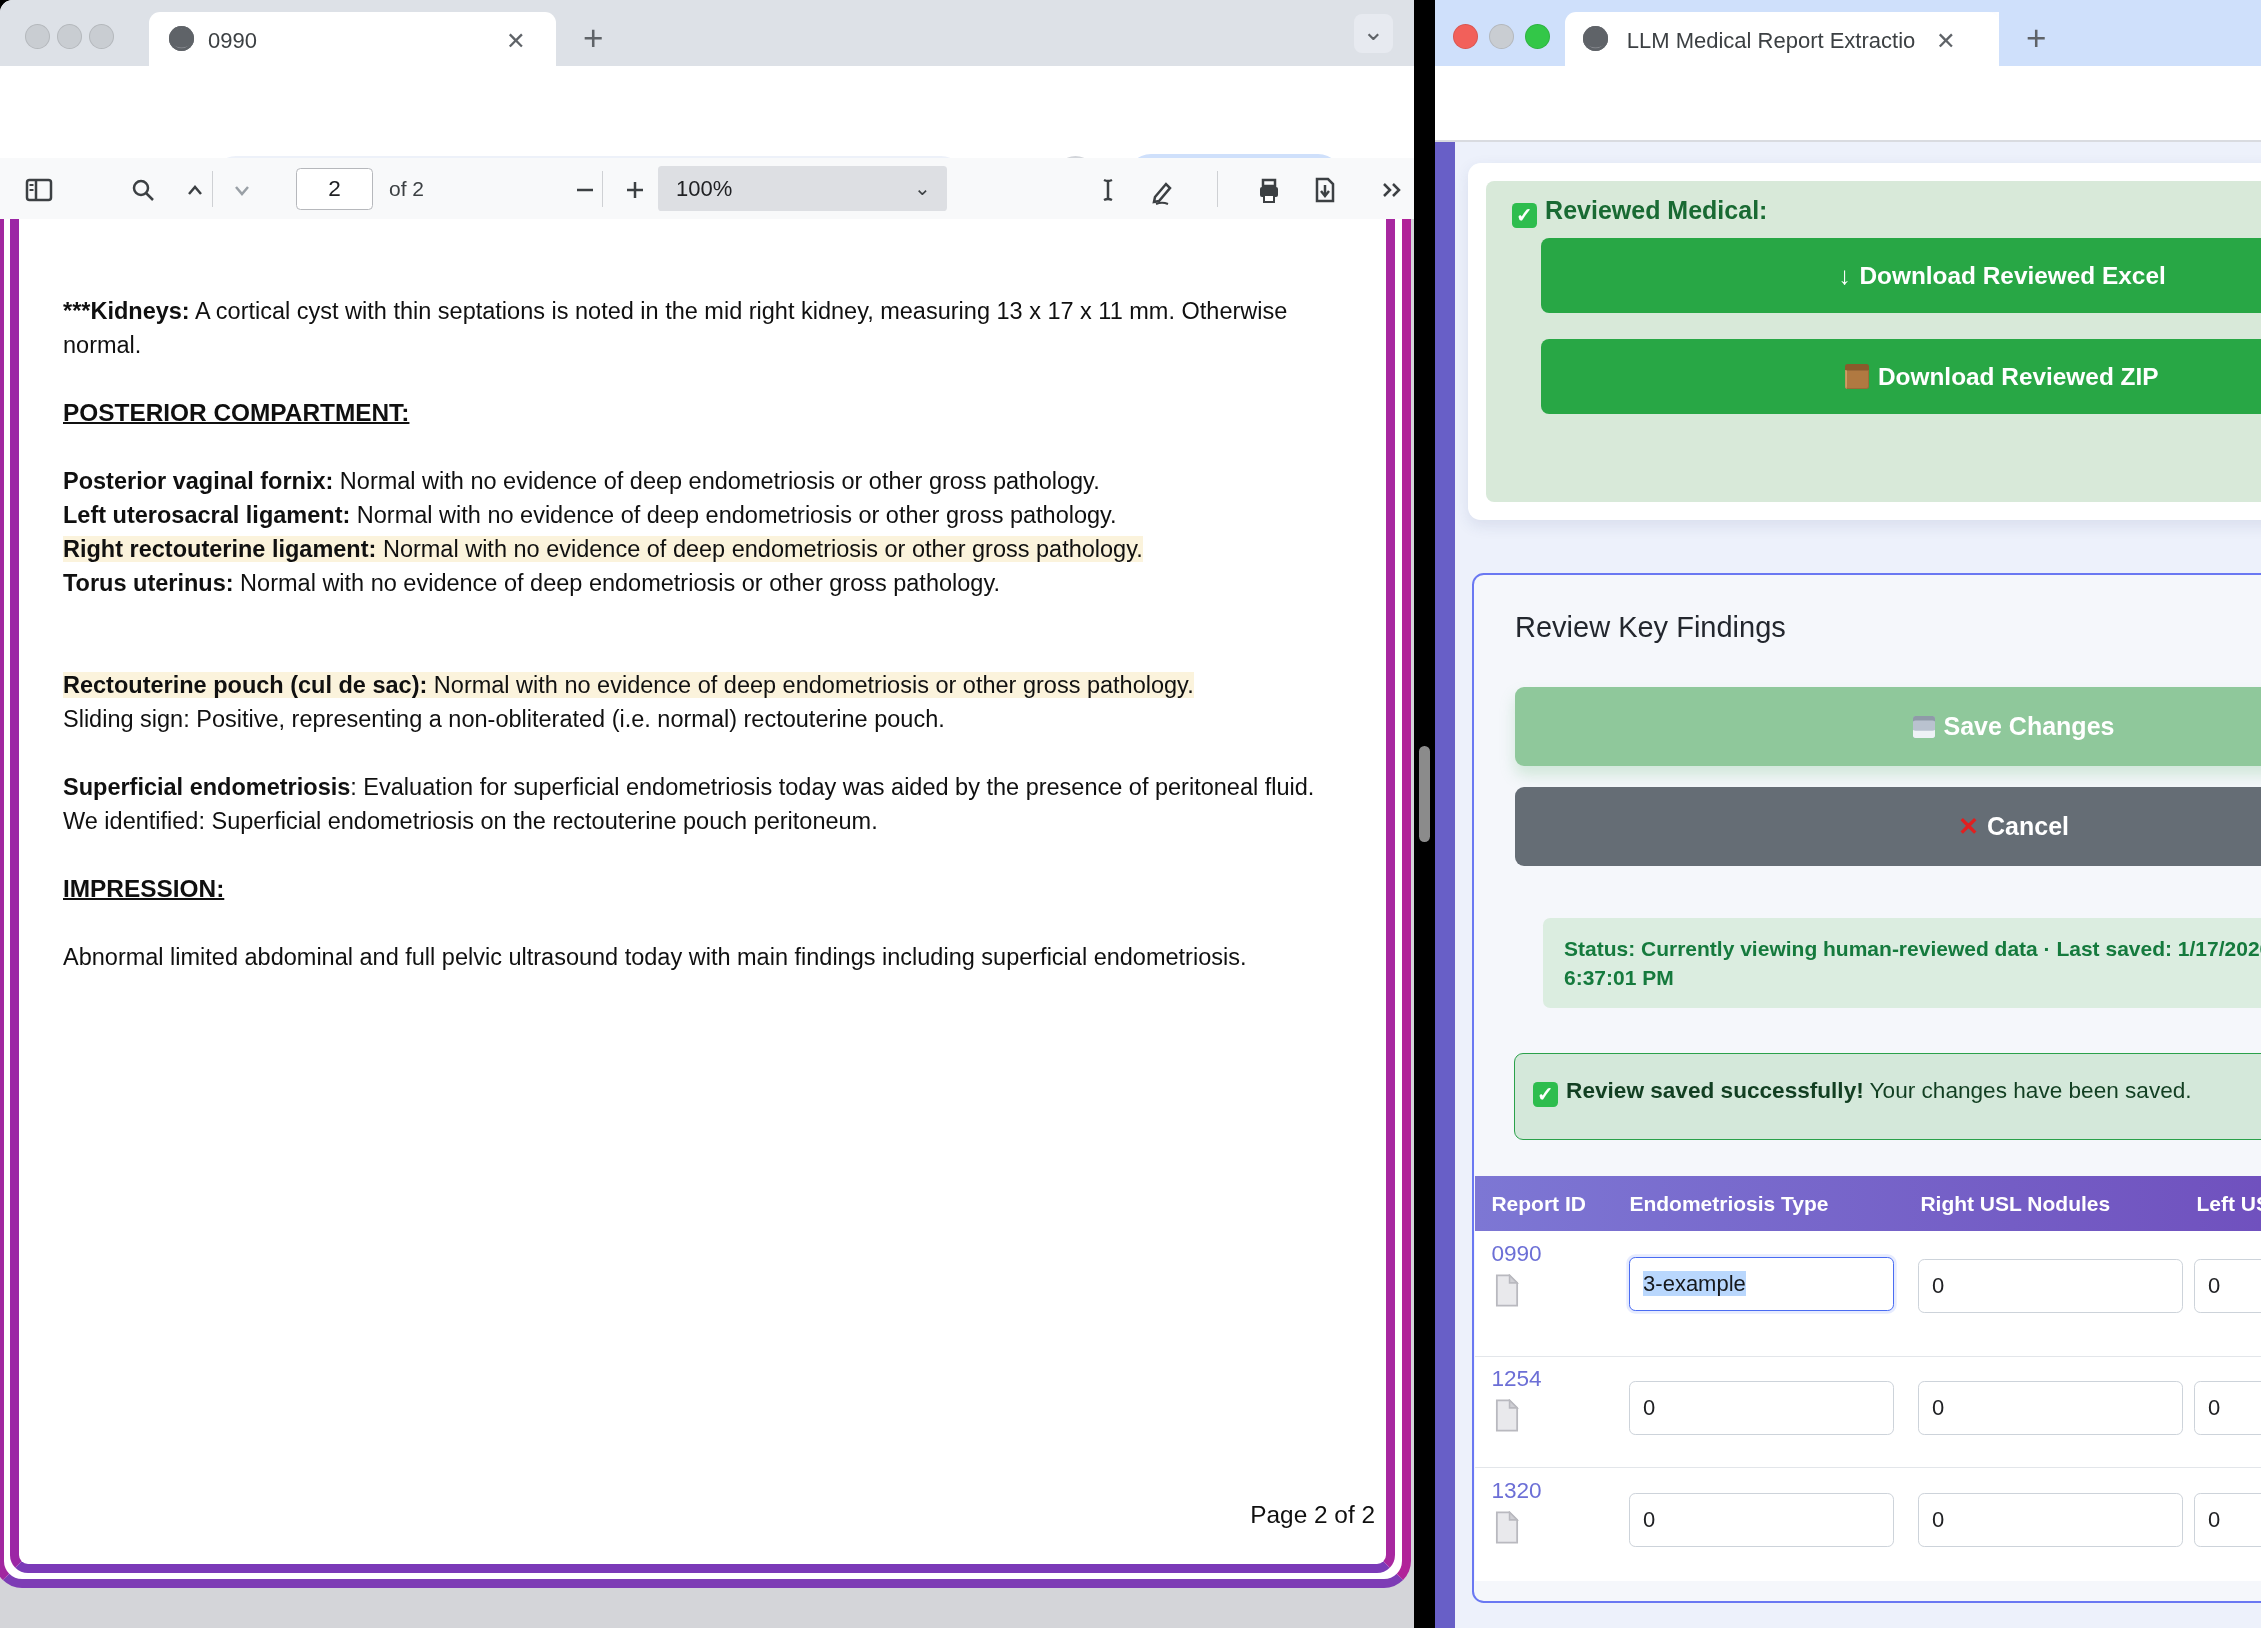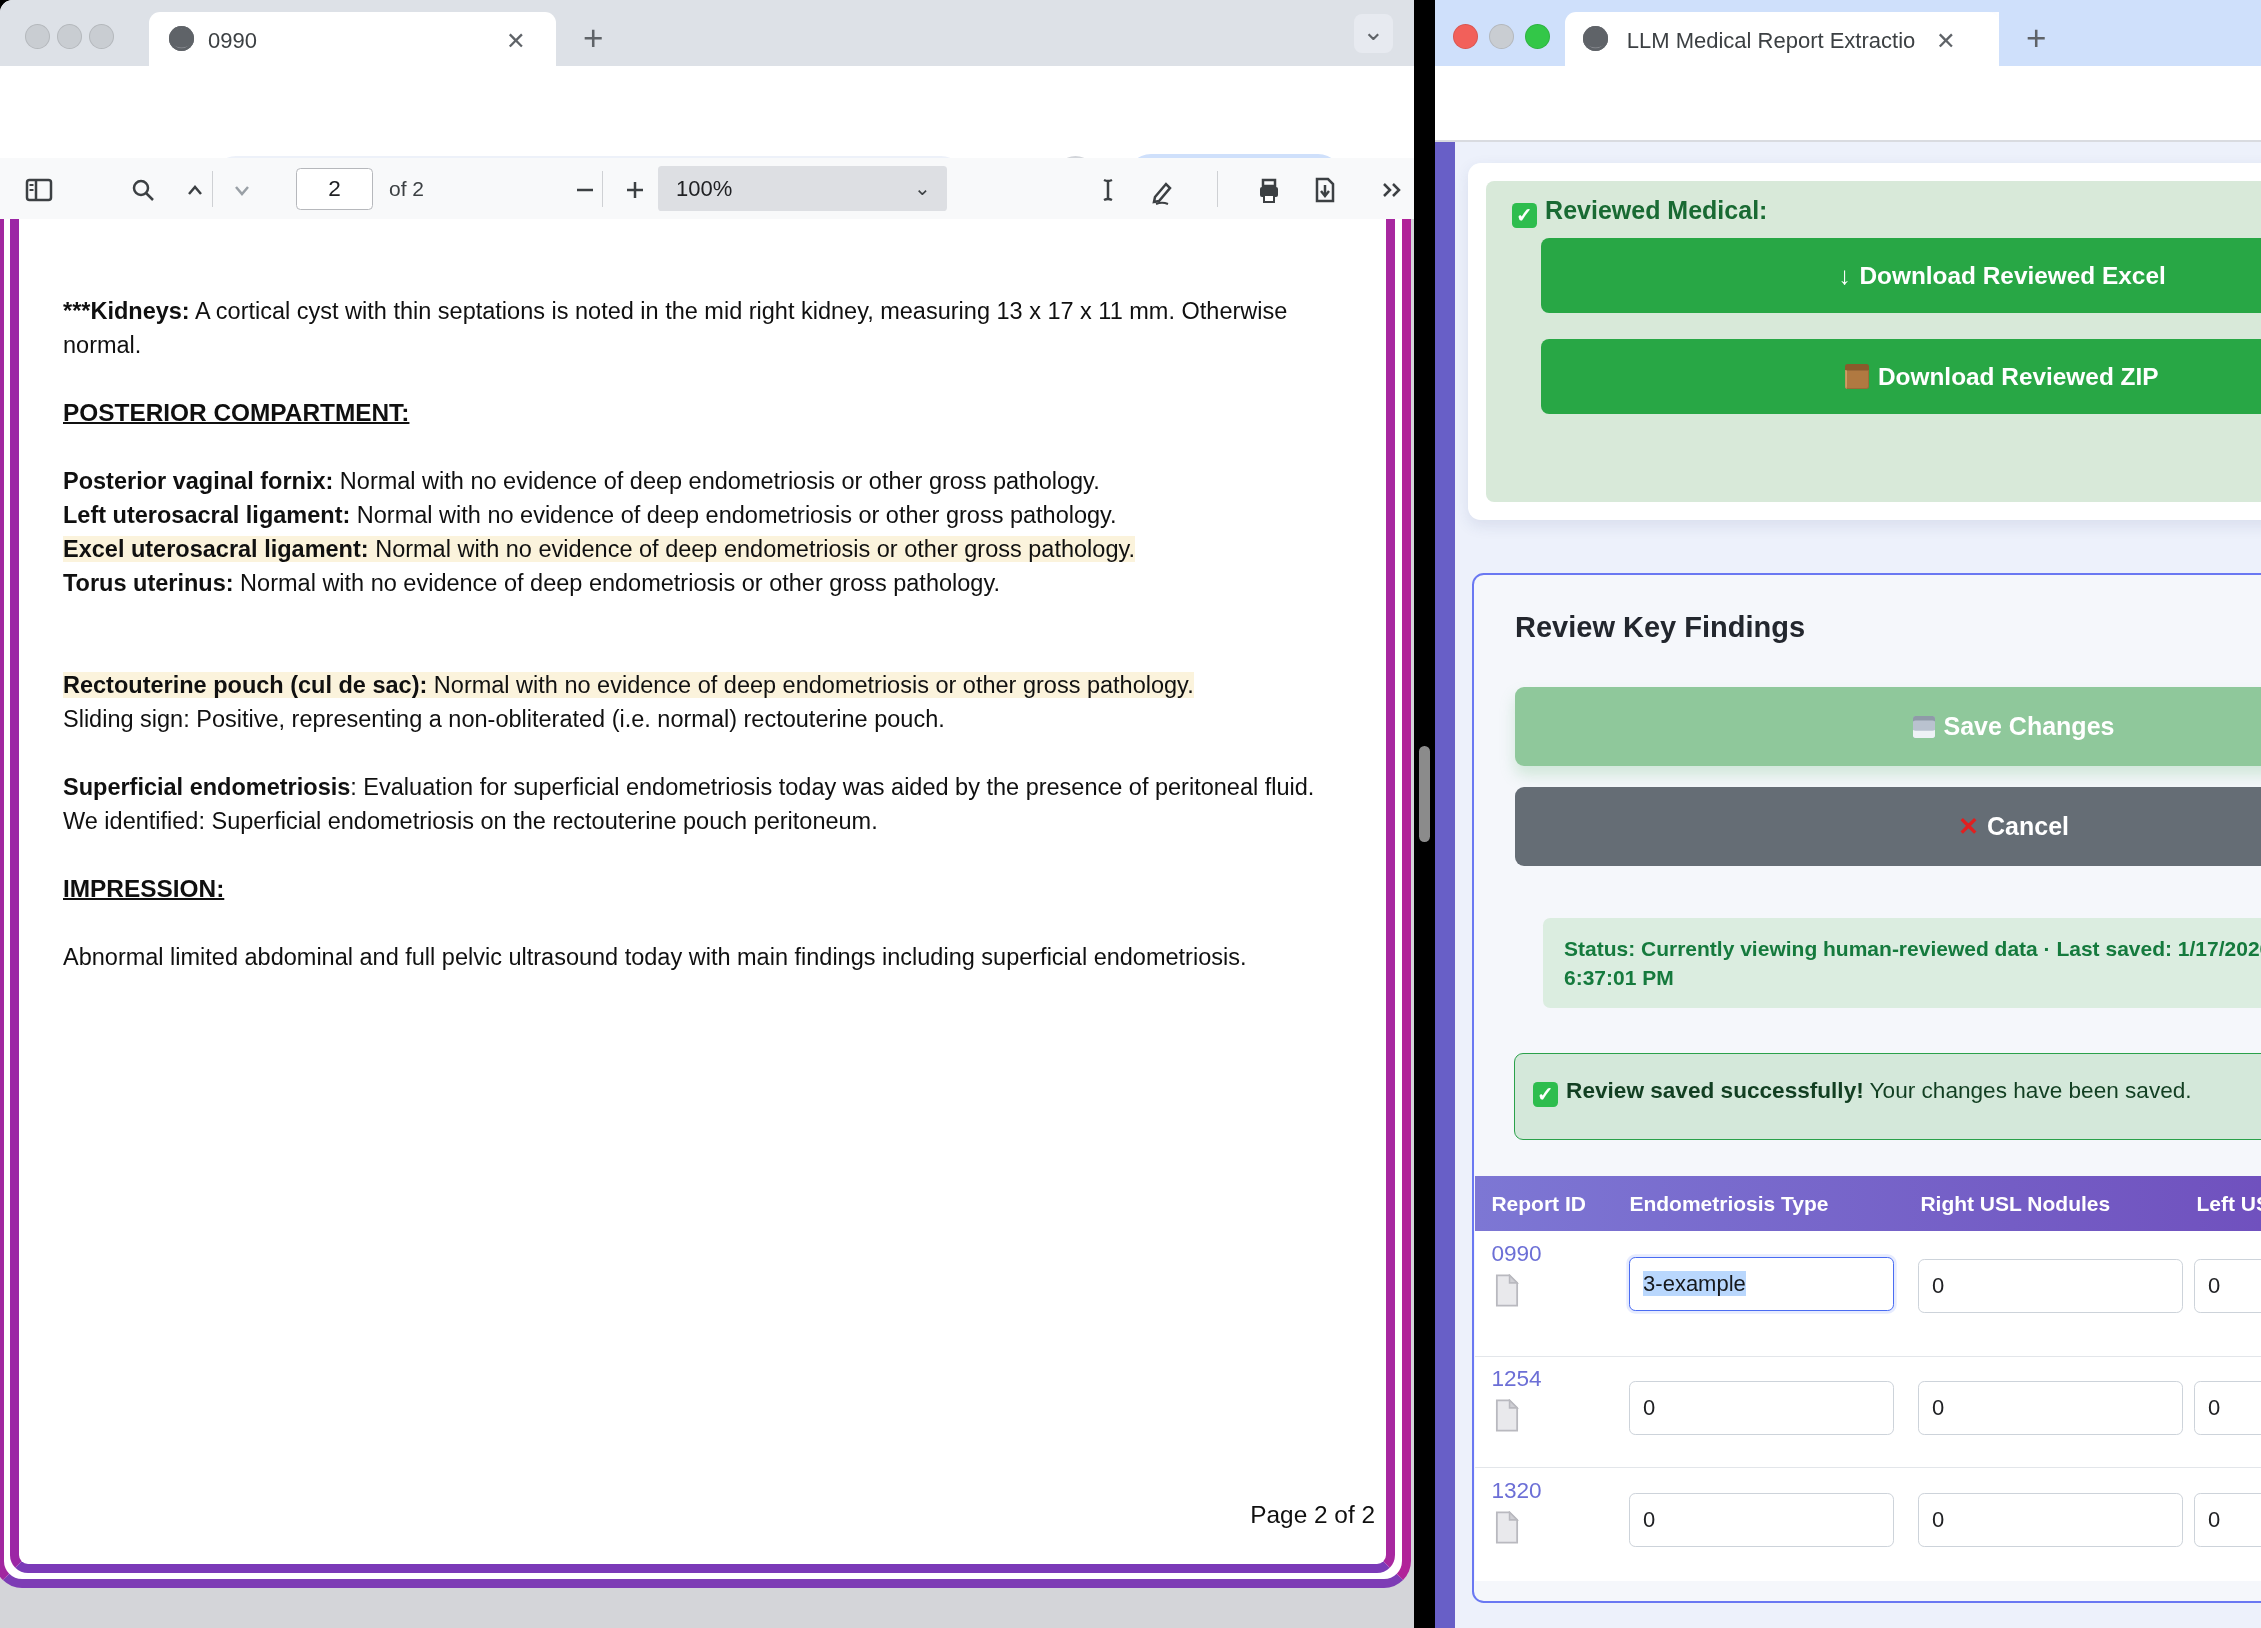--- a/index.html
+++ b/index.html
@@ -103,21 +103,21 @@
             font-family:"Liberation Sans",sans-serif; text-align:center; line-height:75px; }
   .btn-excel { top:57px; }
   .btn-zip { top:158px; }
   .dl-arrow { font-weight:bold; margin-right:9px; }
   .pkg { display:inline-block; width:23.5px; height:24.4px; margin-right:9px; vertical-align:-3.6px;
          background:#b07941; border-radius:2.7px; border-top:6.3px solid #8a5a2b;
          box-shadow:inset 0 0 0 0.9px rgba(0,0,0,.12), inset 8.1px 0 0 -6.3px #d9a86b; }
 
   .card2 { position:absolute; left:37px; top:431px; width:1079px; height:1030px; background:#f5f7fb;
            border:2.3px solid #6a78f2; border-radius:11.8px; }
-  .rk-title { position:absolute; left:41px; top:36px; font-size:29px; font-weight:bold; color:#23272e; }
+  .rk-title { position:absolute; left:41px; top:36px; font-size:29px; font-weight:normal; color:#23272e; }
   .big-btn { position:absolute; left:41px; width:997px; height:79px; border:none; border-radius:9px;
              color:#fff; font-size:25px; font-weight:bold; text-align:center; line-height:79px;
              font-family:"Liberation Sans",sans-serif; }
   .save-btn { top:112px; background:#8fc89b; box-shadow:0 9px 15.4px rgba(110,190,130,.28); }
   .cancel-btn { top:212px; background:#656d75; }
   .floppy { display:inline-block; width:22px; height:22px; background:#b9c2cf; border-radius:2.7px;
             margin-right:9px; vertical-align:-2.7px;
             box-shadow:inset 0 -10px 0 -2.7px #eef2f6, inset 0 6.3px 0 -1.8px #8f9aa8; }
   .cancel-x { color:#e02020; font-weight:bold; margin-right:8.1px; }
 
@@ -242,21 +242,21 @@
       <div class="page-inner"></div>
     </div>
     <div class="pdf-text">
       <div class="gap"></div>
       <p class="para"><b>***Kidneys:</b><span> A cortical cyst with thin septations is noted in the mid right kidney, measuring 13 x 17 x 11 mm. Otherwise normal.</span></p>
       <div class="gap"></div>
       <p class="heading">POSTERIOR COMPARTMENT:</p>
       <div class="gap"></div>
       <p class="para"><b>Posterior vaginal fornix:</b><span> Normal with no evidence of deep endometriosis or other gross pathology.</span></p>
       <p class="para"><b>Left uterosacral ligament:</b><span> Normal with no evidence of deep endometriosis or other gross pathology.</span></p>
-      <p class="para hl"><b>Excel uterosacral ligament:</b><span> Normal with no evidence of deep endometriosis or other gross pathology.</span></p>
+      <p class="para hl"><b>Right rectouterine ligament:</b><span> Normal with no evidence of deep endometriosis or other gross pathology.</span></p>
       <p class="para"><b>Torus uterinus:</b><span> Normal with no evidence of deep endometriosis or other gross pathology.</span></p>
       <div class="gap"></div>
       <div class="gap"></div>
       <p class="para hl"><b>Rectouterine pouch (cul de sac):</b><span> Normal with no evidence of deep endometriosis or other gross pathology.</span></p>
       <p class="para"><span>Sliding sign: Positive, representing a non-obliterated (i.e. normal) rectouterine pouch.</span></p>
       <div class="gap"></div>
       <p class="para"><b>Superficial endometriosis</b><span>: Evaluation for superficial endometriosis today was aided by the presence of peritoneal fluid. We identified: Superficial endometriosis on the rectouterine pouch peritoneum.</span></p>
       <div class="gap"></div>
       <p class="heading">IMPRESSION:</p>
       <div class="gap"></div>

